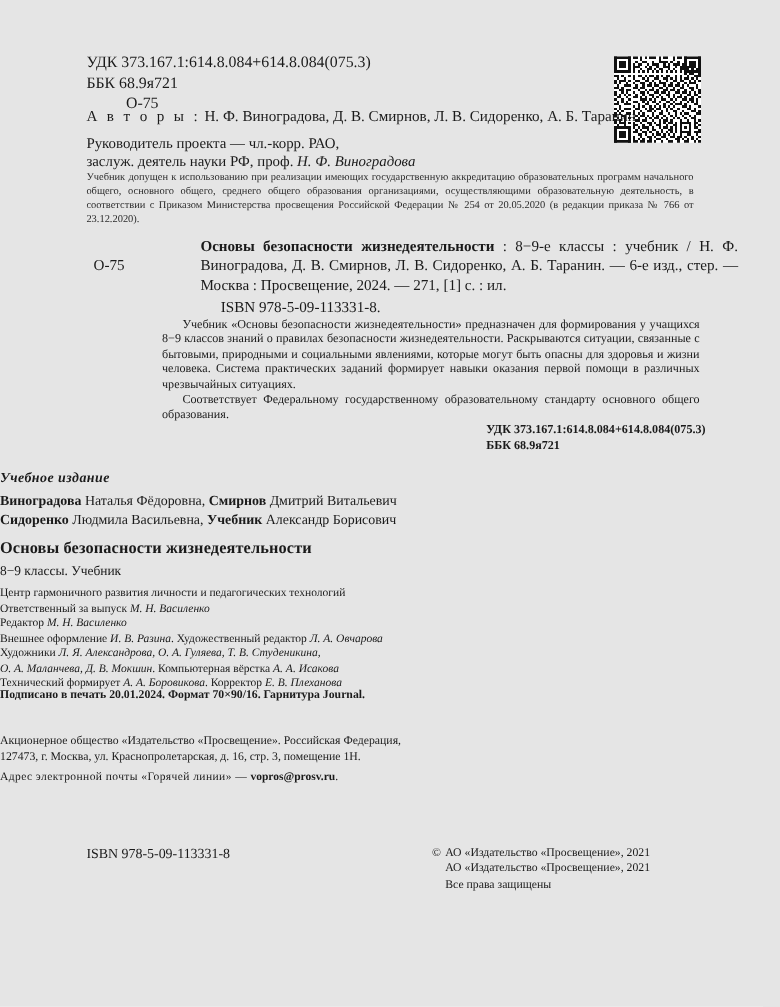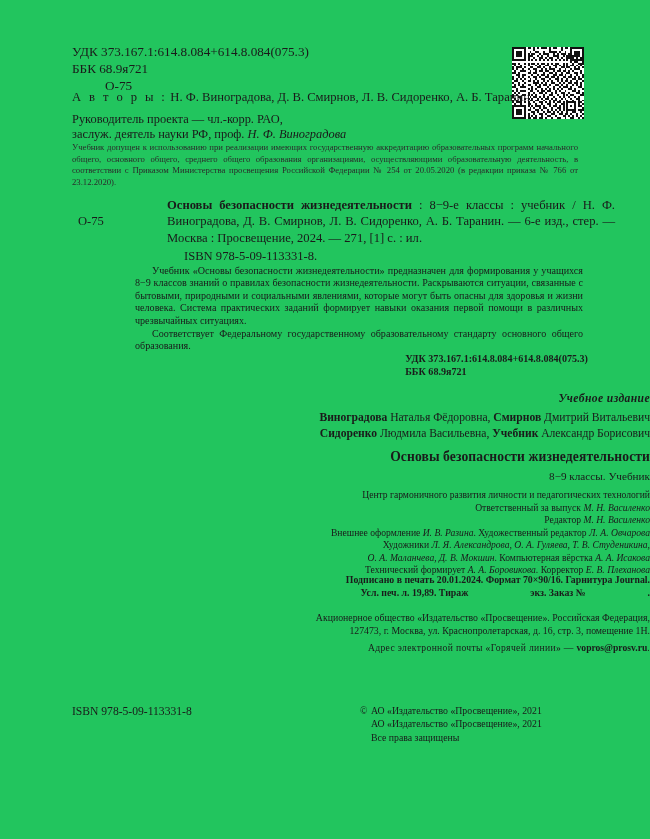--- a/index.html
+++ b/index.html
@@ -14,21 +14,21 @@
     position: relative;
     font-family: "Liberation Serif", "DejaVu Serif", serif;
     color: #1a1a1a;
     overflow: hidden;
   }
   .page {
     position: absolute;
     left: 0; top: 0;
     width: 650px;
     height: 839px;
-    background: #22c55e;
+    background: #e5e5e5;
   }
 
   
   .udk-block {
     position: absolute;
     left: 72px;
     top: 43px;
     font-size: 13.2px;
     line-height: 17px;
     white-space: nowrap;
@@ -129,21 +129,21 @@
     font-weight: bold;
     text-align: left;
     white-space: nowrap;
   }
 
   
   .centered {
     position: absolute;
     left: 0;
     width: 650px;
-    text-align: right;
+    text-align: left;
   }
   .uch-izdanie {
     top: 392px;
     font-size: 11.6px;
     font-style: italic;
     font-weight: bold;
     letter-spacing: 0.4px;
   }
   .persons {
     top: 410px;
@@ -682,21 +682,20 @@
   <div class="centered credits-b">
     <div><span>Редактор </span><i>М. Н. Василенко</i></div>
     <div><span>Внешнее оформление </span><i>И. В. Разина</i><span>. Художественный редактор </span><i>Л. А. Овчарова</i></div>
     <div><span>Художники </span><i>Л. Я. Александрова, О. А. Гуляева, Т. В. Студеникина,</i></div>
     <div><i>О. А. Маланчева, Д. В. Мокшин</i><span>. Компьютерная вёрстка </span><i>А. А. Исакова</i></div>
     <div><span>Технический формирует </span><i>А. А. Боровикова</i><span>. Корректор </span><i>Е. В. Плеханова</i></div>
   </div>
 
   <div class="centered imprint-a">
     <div>Подписано в печать 20.01.2024. Формат 70×90/16. Гарнитура Journal.</div>
-    <div><span>Усл. печ. л. 19,89. Тираж</span><span style="display:inline-block;width:62px"></span><span>экз. Заказ №</span><span style="display:inline-block;width:62px"></span><span>.</span></div>
   </div>
 
   <div class="centered imprint-b">
     <div>Акционерное общество «Издательство «Просвещение». Российская Федерация,</div>
     <div>127473, г. Москва, ул. Краснопролетарская, д. 16, стр. 3, помещение 1Н.</div>
   </div>
 
   <div class="centered hotline"><span>Адрес электронной почты «Горячей линии» — </span><b>vopros@prosv.ru</b><span>.</span></div>
 
   <div class="isbn-footer">ISBN 978-5-09-113331-8</div>

